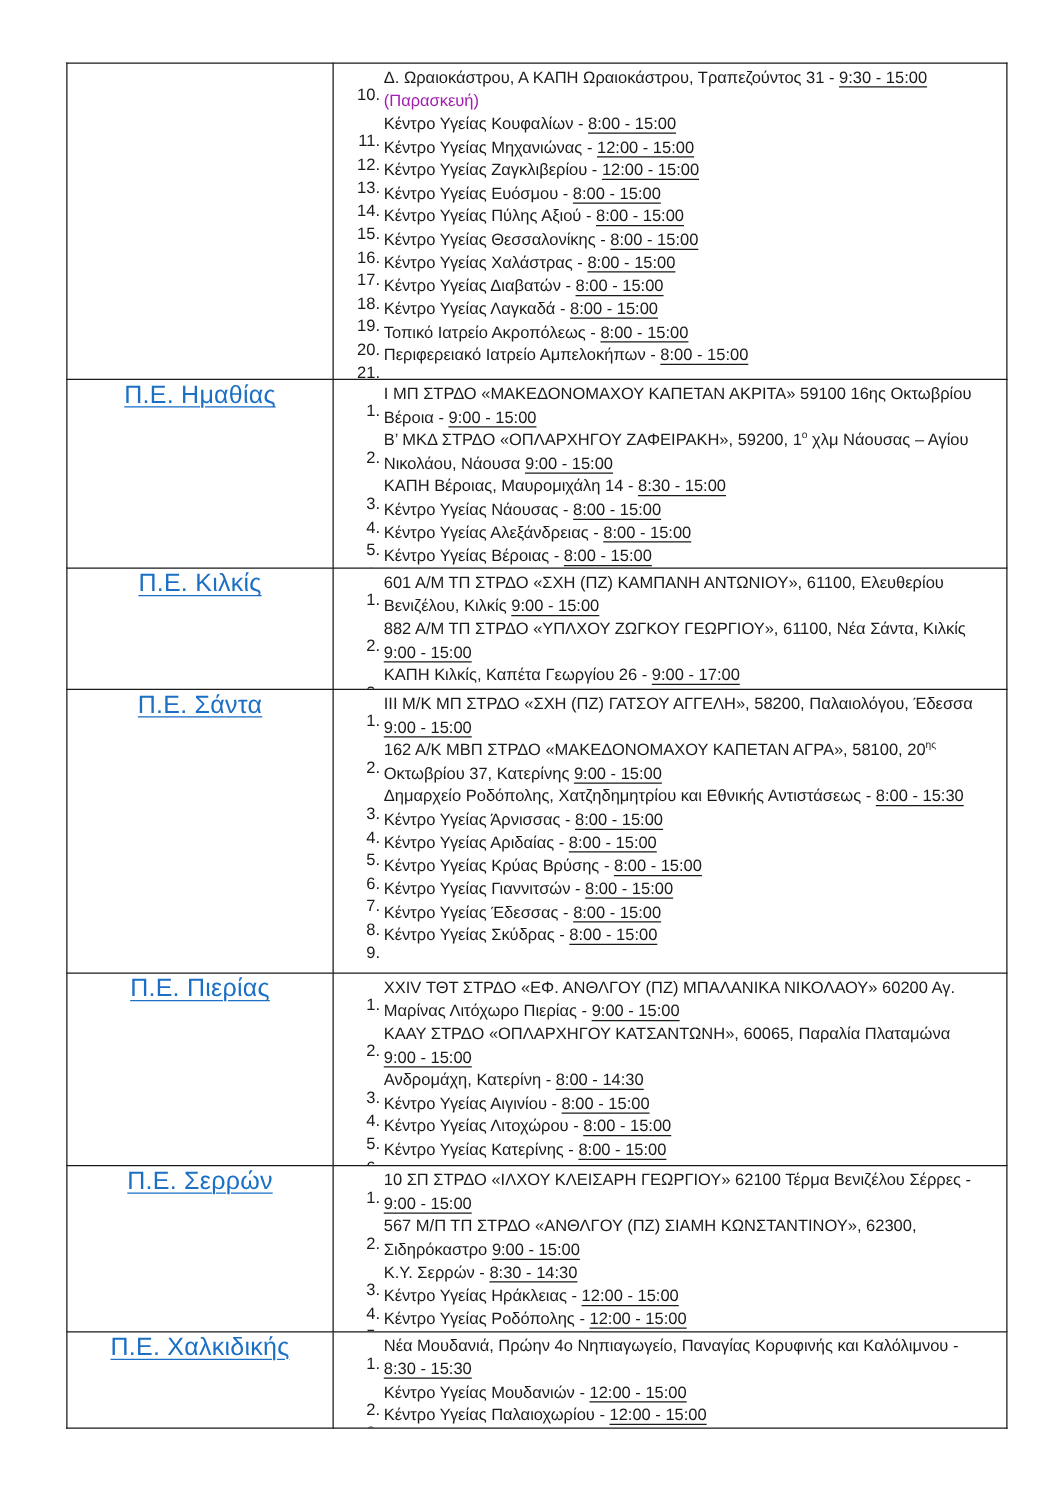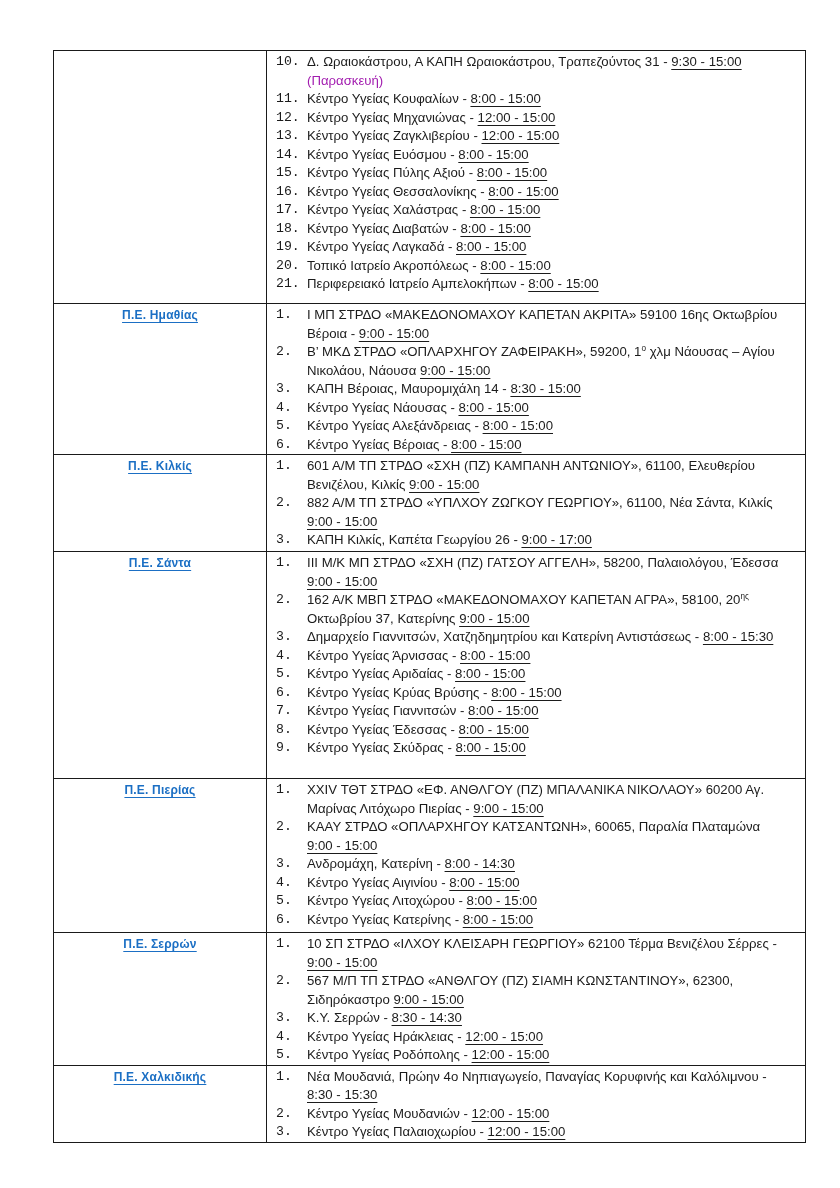--- a/index.html
+++ b/index.html
@@ -22,43 +22,42 @@
     vertical-align:top;
     overflow:hidden;
   }
   td.label-cell{
     width:210px;
     vertical-align:middle;
     text-align:center;
   }
   .region-label{
     color:#1b6fc4;
-    font-weight:bold;
-    font-size:12px;
+    font-weight:normal;
+    font-size:20px;
     text-decoration:underline;
     text-underline-offset:3px;
     text-decoration-thickness:1.3px;
     letter-spacing:0.2px;
   }
   td.items-cell{
     width:530px;
     padding:2px 8px 0 0;
   }
   .item{
     position:relative;
     padding-left:40px;
     font-size:13.2px;
     line-height:18.5px;
   }
   .num{
     position:absolute;
-    left:9px;top:0;
+    left:9px;top:14px;
     width:28px;
-    text-align:left;
-    font-family:Liberation Mono, monospace;
+    text-align:right;
   }
   .time{
     text-decoration:underline;
     text-underline-offset:2.6px;
     text-decoration-thickness:1.2px;
     white-space:nowrap;
   }
   .red{ color:#a21caf; }
   sup.ord{ font-size:0.62em; line-height:0; }
 </style>
@@ -102,21 +101,21 @@
             <div class="item"><span class="num">1.</span><span>601 Α/Μ ΤΠ ΣΤΡΔΟ «ΣΧΗ (ΠΖ) ΚΑΜΠΑΝΗ ΑΝΤΩΝΙΟΥ», 61100, Ελευθερίου Βενιζέλου, Κιλκίς </span><span class="time">9:00&nbsp;-&nbsp;15:00</span></div>
             <div class="item"><span class="num">2.</span><span>882 Α/Μ ΤΠ ΣΤΡΔΟ «ΥΠΛΧΟΥ ΖΩΓΚΟΥ ΓΕΩΡΓΙΟΥ», 61100, Νέα Σάντα, Κιλκίς </span><span class="time">9:00&nbsp;-&nbsp;15:00</span></div>
             <div class="item"><span class="num">3.</span><span>ΚΑΠΗ Κιλκίς, Καπέτα Γεωργίου 26 - </span><span class="time">9:00&nbsp;-&nbsp;17:00</span></div>
           </td>
         </tr>
         <tr style="height: 227px;">
           <td class="label-cell"><span class="region-label">Π.Ε. Σάντα</span></td>
           <td class="items-cell">
             <div class="item"><span class="num">1.</span><span>ΙΙΙ Μ/Κ ΜΠ ΣΤΡΔΟ «ΣΧΗ (ΠΖ) ΓΑΤΣΟΥ ΑΓΓΕΛΗ», 58200, Παλαιολόγου, Έδεσσα </span><span class="time">9:00&nbsp;-&nbsp;15:00</span></div>
             <div class="item"><span class="num">2.</span><span>162 Α/Κ ΜΒΠ ΣΤΡΔΟ «ΜΑΚΕΔΟΝΟΜΑΧΟΥ ΚΑΠΕΤΑΝ ΑΓΡΑ», 58100, 20</span><sup class="ord">ης</sup><span> Οκτωβρίου 37, Κατερίνης </span><span class="time">9:00&nbsp;-&nbsp;15:00</span></div>
-            <div class="item"><span class="num">3.</span><span>Δημαρχείο Γιαννιτσών, Χατζηδημητρίου και Κατερίνη Αντιστάσεως - </span><span class="time">8:00&nbsp;-&nbsp;15:30</span></div>
+            <div class="item"><span class="num">3.</span><span>Δημαρχείο Ροδόπολης, Χατζηδημητρίου και Εθνικής Αντιστάσεως - </span><span class="time">8:00&nbsp;-&nbsp;15:30</span></div>
             <div class="item"><span class="num">4.</span><span>Κέντρο Υγείας Άρνισσας - </span><span class="time">8:00&nbsp;-&nbsp;15:00</span></div>
             <div class="item"><span class="num">5.</span><span>Κέντρο Υγείας Αριδαίας - </span><span class="time">8:00&nbsp;-&nbsp;15:00</span></div>
             <div class="item"><span class="num">6.</span><span>Κέντρο Υγείας Κρύας Βρύσης - </span><span class="time">8:00&nbsp;-&nbsp;15:00</span></div>
             <div class="item"><span class="num">7.</span><span>Κέντρο Υγείας Γιαννιτσών - </span><span class="time">8:00&nbsp;-&nbsp;15:00</span></div>
             <div class="item"><span class="num">8.</span><span>Κέντρο Υγείας Έδεσσας - </span><span class="time">8:00&nbsp;-&nbsp;15:00</span></div>
             <div class="item"><span class="num">9.</span><span>Κέντρο Υγείας Σκύδρας - </span><span class="time">8:00&nbsp;-&nbsp;15:00</span></div>
           </td>
         </tr>
         <tr style="height: 154px;">
           <td class="label-cell"><span class="region-label">Π.Ε. Πιερίας</span></td>

